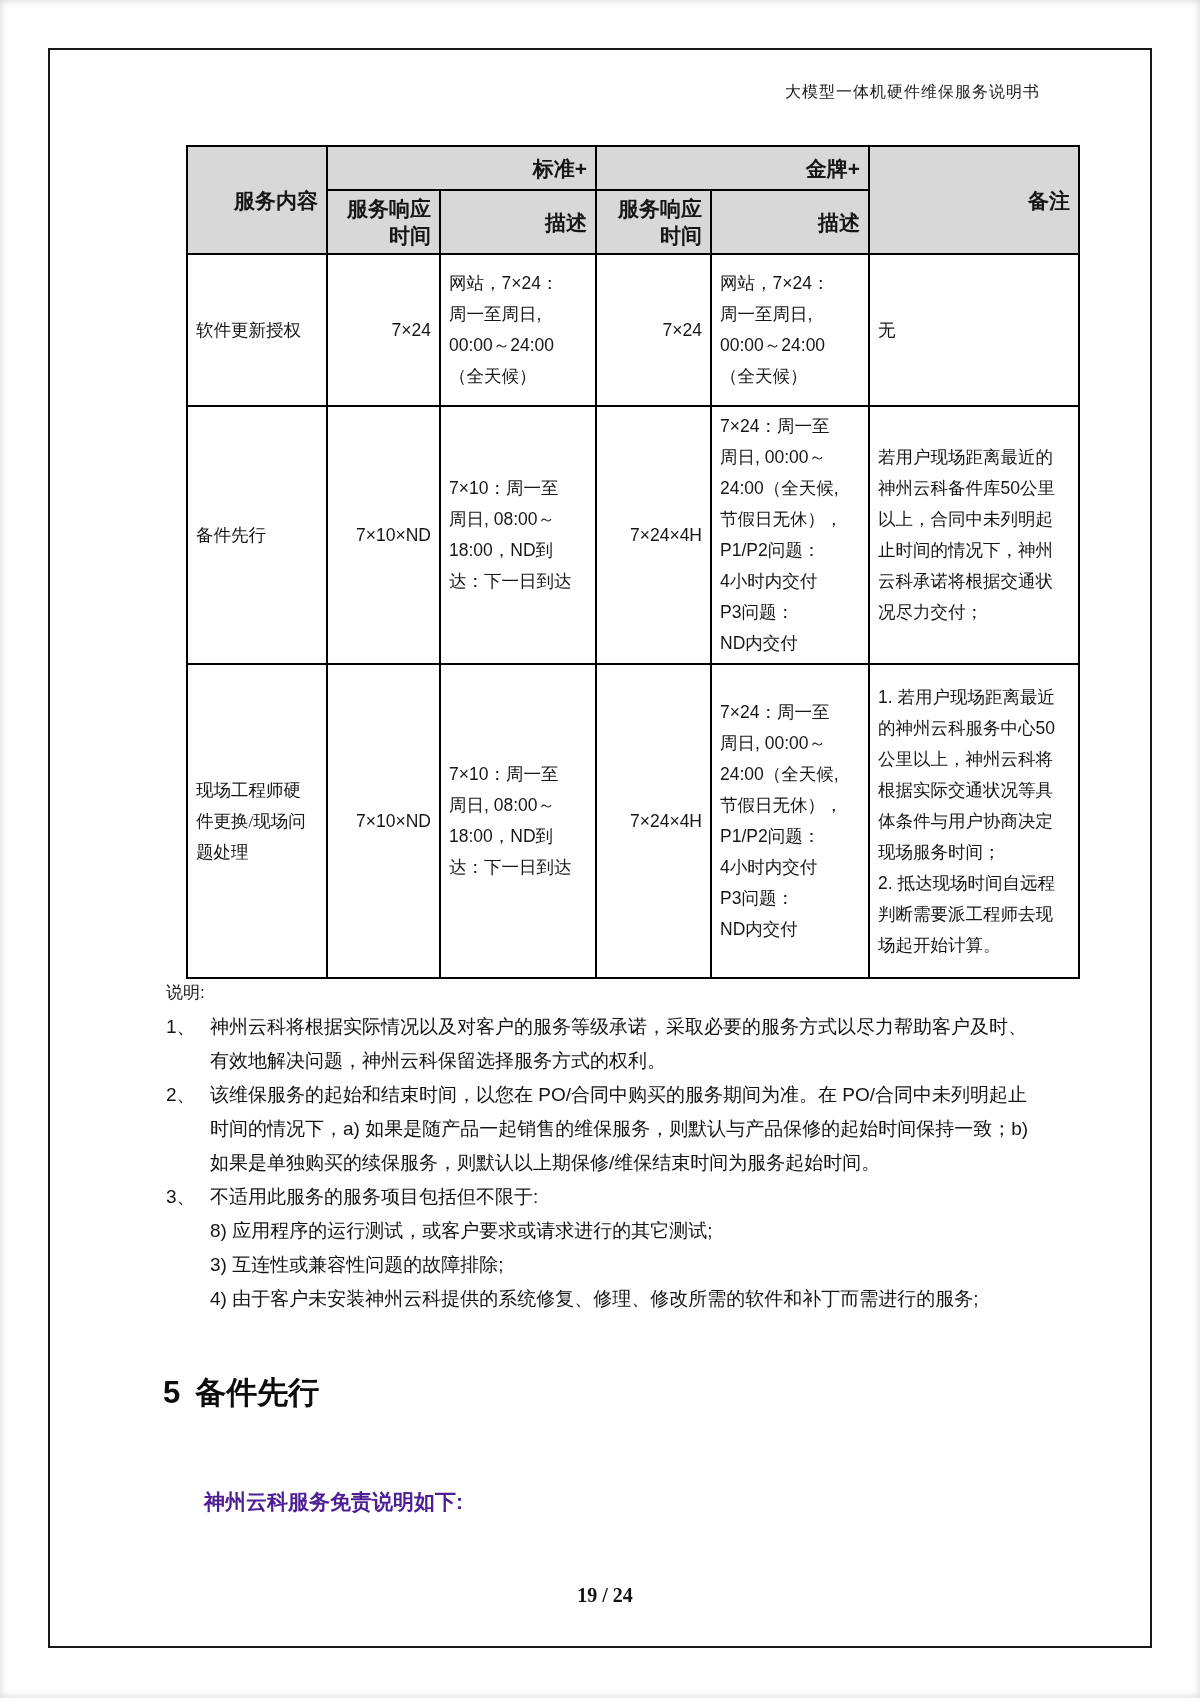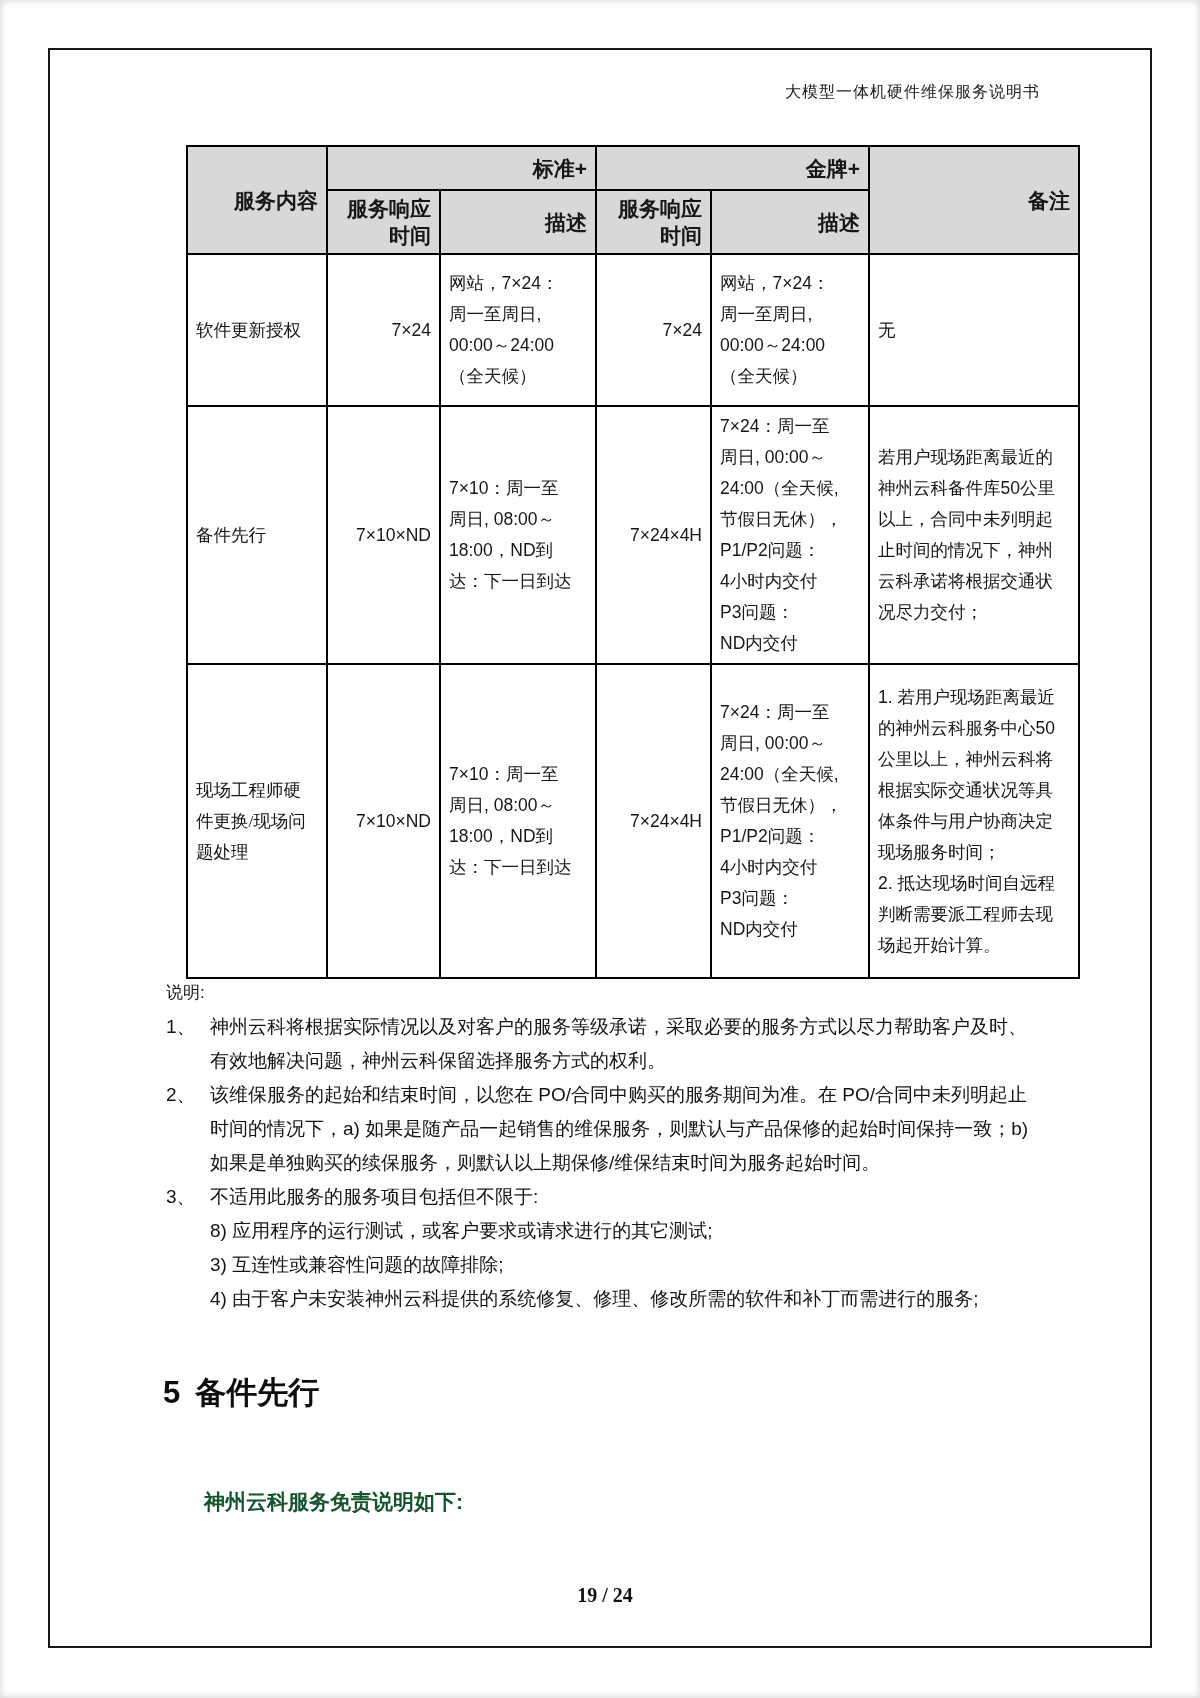--- a/index.html
+++ b/index.html
@@ -61,21 +61,21 @@
   .note-text{flex:1;word-break:break-all;}
   .note-sub{padding-left:44px;}
   
   .section-heading{
     position:absolute;left:163px;top:1372px;
     font-size:31px;font-weight:bold;color:#0d0d0d;
     display:flex;align-items:baseline;gap:15px;
   }
   .section-sub{
     position:absolute;left:204px;top:1488px;
-    font-size:21px;font-weight:bold;color:#14532d;
+    font-size:21px;font-weight:bold;color:#4c1d95;
   }
   
   .page-footer{
     position:absolute;left:0;top:1584px;width:1210px;
     text-align:center;
     font-family:"Liberation Serif","DejaVu Serif",serif;
     font-weight:bold;font-size:20px;color:#111;
   }
 </style>
 </head>

